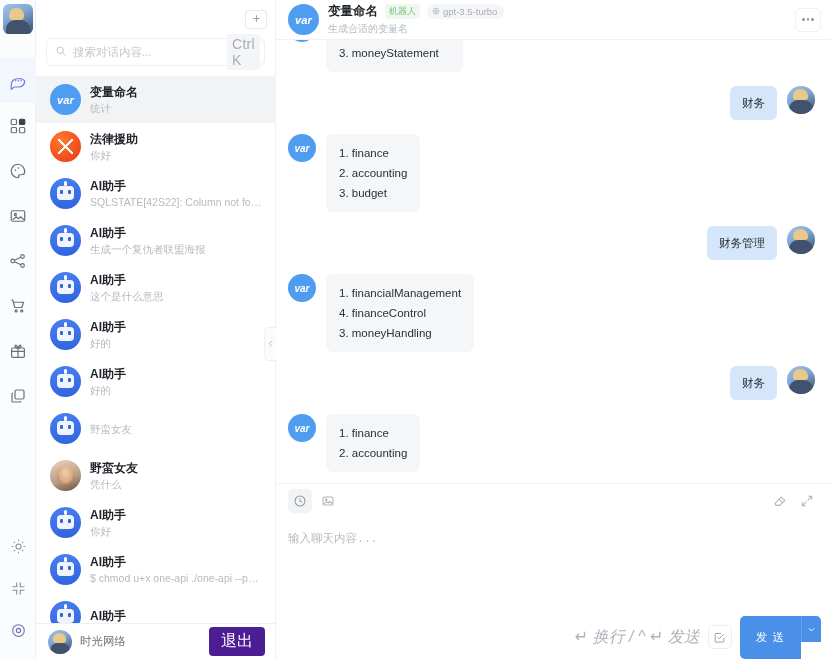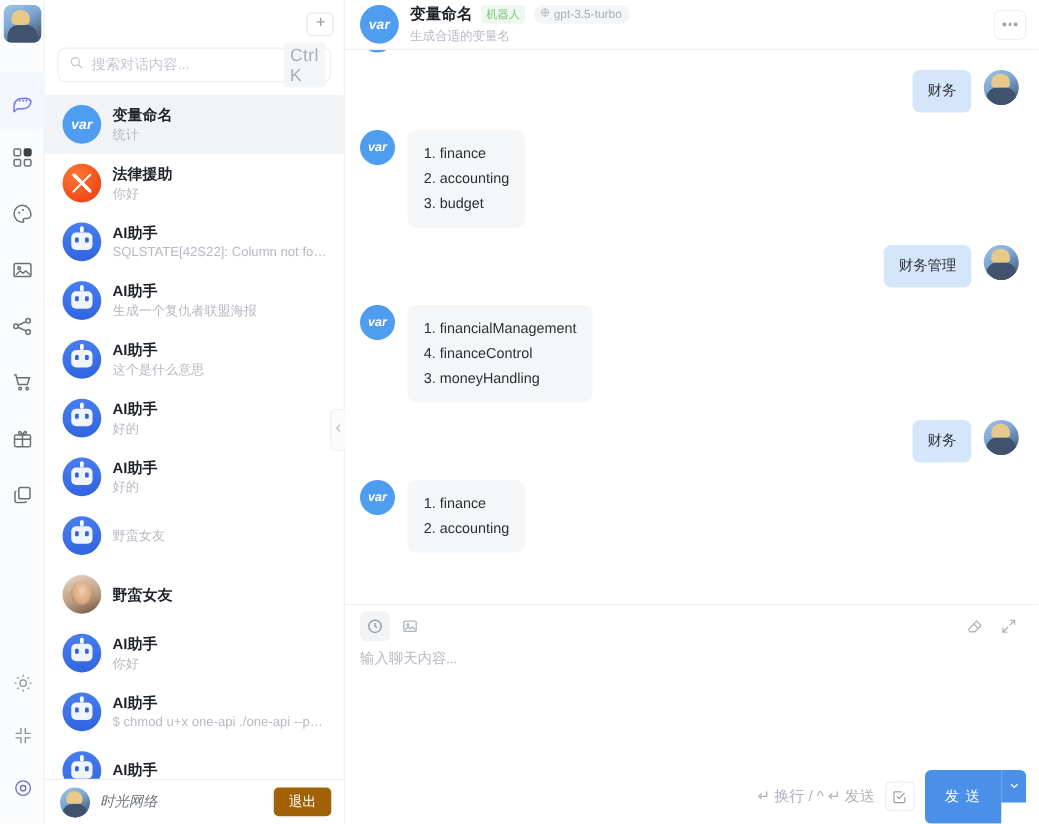--- a/index.html
+++ b/index.html
@@ -112,23 +112,23 @@
     padding: 0 10px 0 12px; gap: 8px; background: #fff;
   }
   .footer-av {
     width: 24px; height: 24px; border-radius: 50%; flex: 0 0 24px; overflow: hidden;
     background: linear-gradient(150deg,#9fc3e8 0%,#7fa8d6 40%,#3c4a63 100%); position: relative;
   }
   .footer-av:after { content:""; position:absolute; left:5px; top:3px; width:13px; height:10px;
                      background:#e8c98a; border-radius:6px 6px 3px 3px; }
   .footer-av:before { content:""; position:absolute; left:2px; top:13px; width:20px; height:13px;
                       background:#41526e; border-radius:8px 8px 0 0; }
-  .footer-name { flex: 1; font-size: 11.5px; color: #6f747c; font-style: italic; }
+  .footer-name { flex: 1; font-size: 11.5px; color: #6f747c; }
   .logout-btn {
-    background: #a16207; color: #fff; font-size: 11px; border: 0; border-radius: 4px;
+    background: #4c1d95; color: #fff; font-size: 16px; border: 0; border-radius: 4px;
     padding: 4px 12px; cursor: pointer; font-family: "Liberation Sans", sans-serif;
   }
   .collapse-handle {
     position: absolute; right: -1px; top: 327px; width: 12px; height: 34px;
     background: #fafbfc; border: 1px solid #eef0f2; border-right: 0;
     border-radius: 5px 0 0 5px; display: flex; align-items: center; justify-content: center;
     cursor: pointer; z-index: 5;
   }
 
   
@@ -183,28 +183,28 @@
   }
   .tool {
     width: 24px; height: 24px; border-radius: 5px; display: flex; align-items: center;
     justify-content: center; cursor: pointer;
   }
   .tool.on { background: #f2f3f5; }
   .spacer { flex: 1; }
   .comp-area { flex: 1; padding: 0 12px; }
   .comp-input {
     width: 100%; height: 100%; border: 0; outline: 0; resize: none; background: transparent;
-    font-size: 11.5px; color: #2b3036; font-family: Liberation Serif, serif; line-height: 18px;
+    font-size: 11.5px; color: #2b3036; font-family: Liberation Mono, monospace; line-height: 18px; margin-top: 12px;
   }
   .comp-input::placeholder { color: #b6bac0; }
   .comp-bottom {
     height: 40px; display: flex; align-items: center; justify-content: flex-end;
     padding: 0 10px 4px 12px; gap: 8px;
   }
-  .hint { font-size: 12px; color: #aeb3ba; }
+  .hint { font-size: 16px; color: #aeb3ba; font-style: italic; }
   .check-btn {
     width: 24px; height: 24px; border: 1px solid #eceef0; border-radius: 5px;
     display: flex; align-items: center; justify-content: center; cursor: pointer; background:#fff;
   }
   .send-group { display: flex; align-items: stretch; border-radius: 5px; overflow: hidden; }
   .send-btn {
     background: #4a90e8; color: #fff; border: 0; font-size: 11.5px; padding: 0 16px; height: 43px;
     cursor: pointer; font-family: "Liberation Sans", sans-serif; letter-spacing: 1px;
   }
   .send-caret {
@@ -428,20 +428,21 @@
             <span class="bot-face"></span>
           </div>
           <div class="conv-text">
             <div class="conv-sub">野蛮女友</div>
           </div>
         </div>
         <div class="conv">
           <div class="av av-girl"></div>
           <div class="conv-text">
             <div class="conv-title">野蛮女友</div>
+            <div class="conv-sub">凭什么</div>
           </div>
         </div>
         <div class="conv">
           <div class="av av-bot">
             <span class="bot-ant"></span>
             <span class="bot-face"></span>
           </div>
           <div class="conv-text">
             <div class="conv-title">AI助手</div>
             <div class="conv-sub">你好</div>
@@ -511,20 +512,24 @@
           <i class="dot3"></i>
             <i class="dot3"></i>
             <i class="dot3"></i>
         </span>
       </div>
     </div>
 
     <div class="msgs" id="msgs">
         <div class="msg msg-top-clip">
           <div class="msg-av var">var</div>
+          <div class="bubble">
+            <div>2. accountingRecords</div>
+            <div>3. moneyStatement</div>
+          </div>
         </div>
         <div class="msg user">
           <div class="bubble user">
             <div>财务</div>
           </div>
           <div class="msg-av me"></div>
         </div>
         <div class="msg">
           <div class="msg-av var">var</div>
           <div class="bubble">

